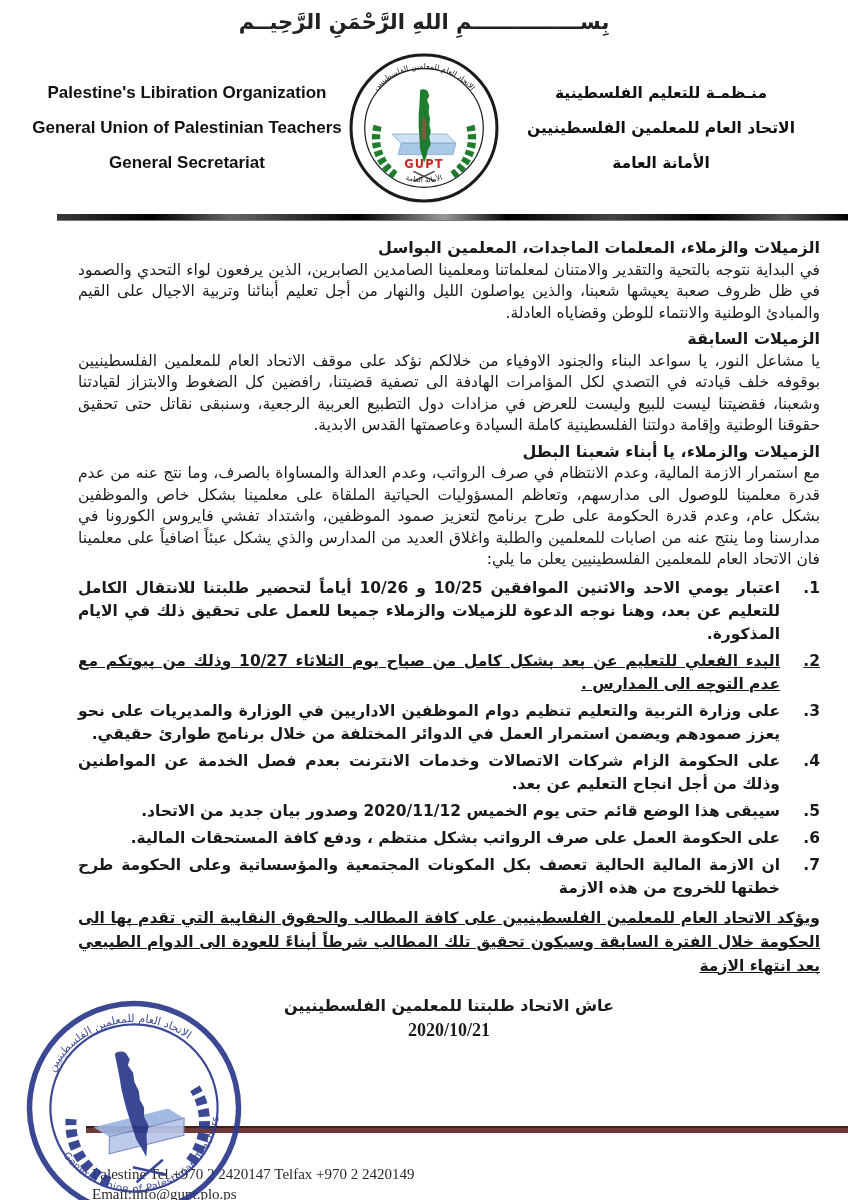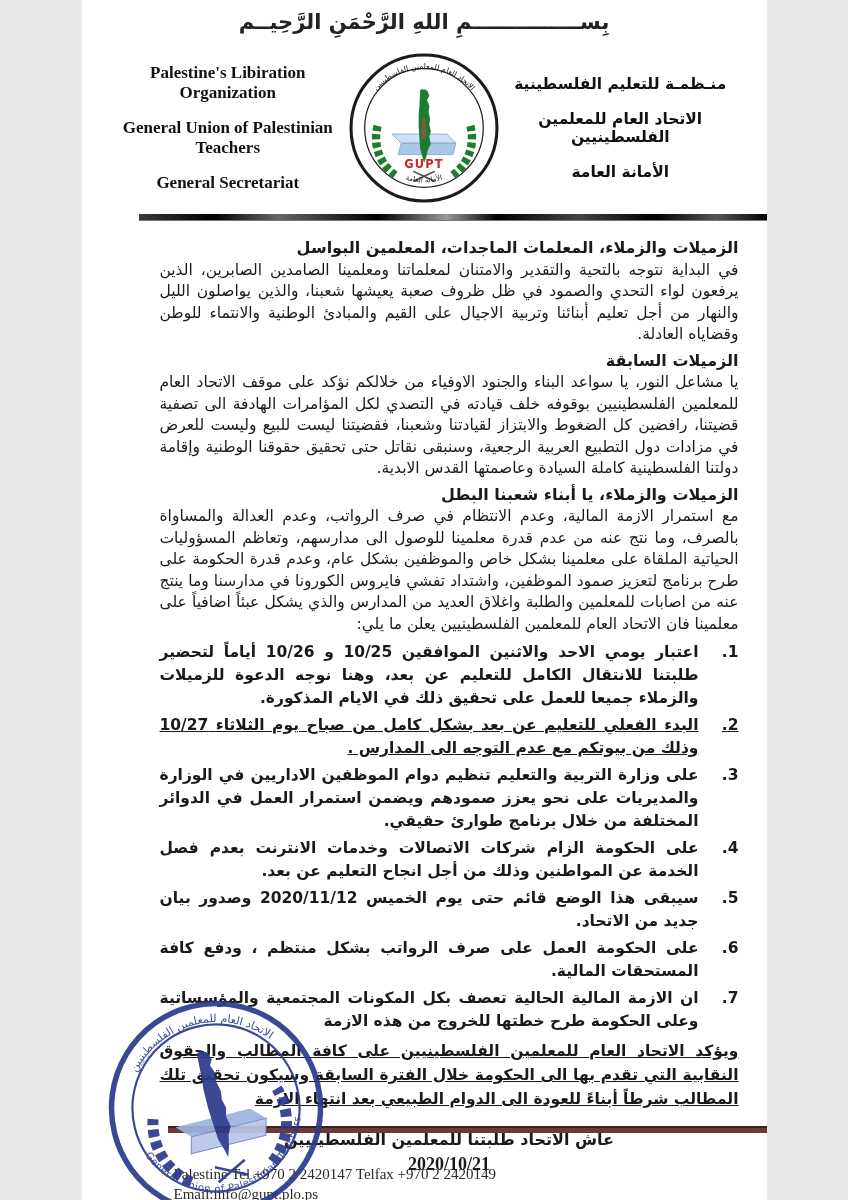--- a/index.html
+++ b/index.html
@@ -1,28 +1,28 @@
 <!DOCTYPE html>
 <html><head>
 <meta charset="utf-8">
 <style>
   html,body{margin:0;padding:0;background:#e8e8e8;}
   .page{
-    position:relative;width:685px;height:1200px;margin:0 auto;
+    position:relative;width:848px;height:1200px;margin:0 auto;
     background:#ffffff;overflow:hidden;color:#1a1a1a;
     font-family:"DejaVu Sans",sans-serif;
   }
   
   .bismillah{
     text-align:center;padding-top:10px;height:42px;
     font-size:21px;font-weight:bold;color:#222;direction:rtl;
   }
   
   .letterhead{display:flex;align-items:center;padding:0 26px;height:152px;}
-  .head-en{flex:1;text-align:center;font-family:Liberation Serif, serif;font-weight:bold;font-size:17px;color:#111;}
+  .head-en{flex:1;text-align:center;font-family:Liberation Sans, sans-serif;font-weight:bold;font-size:17px;color:#111;}
   .head-en div{margin:15px 0;}
   .head-logo{width:152px;height:152px;flex:0 0 152px;}
   .head-ar{flex:1;text-align:center;direction:rtl;font-weight:bold;font-size:15.5px;color:#111;}
   .head-ar div{margin:17px 0;}
   .top-divider{
     height:6px;margin:10px 0 0 57px;
     background:linear-gradient(90deg,#3a3a3a 0%,#000 12%,#666 22%,#000 38%,#999 49%,#000 57%,#444 70%,#000 82%,#555 92%,#000 100%);
     border-bottom:1px solid #777;
   }
   

